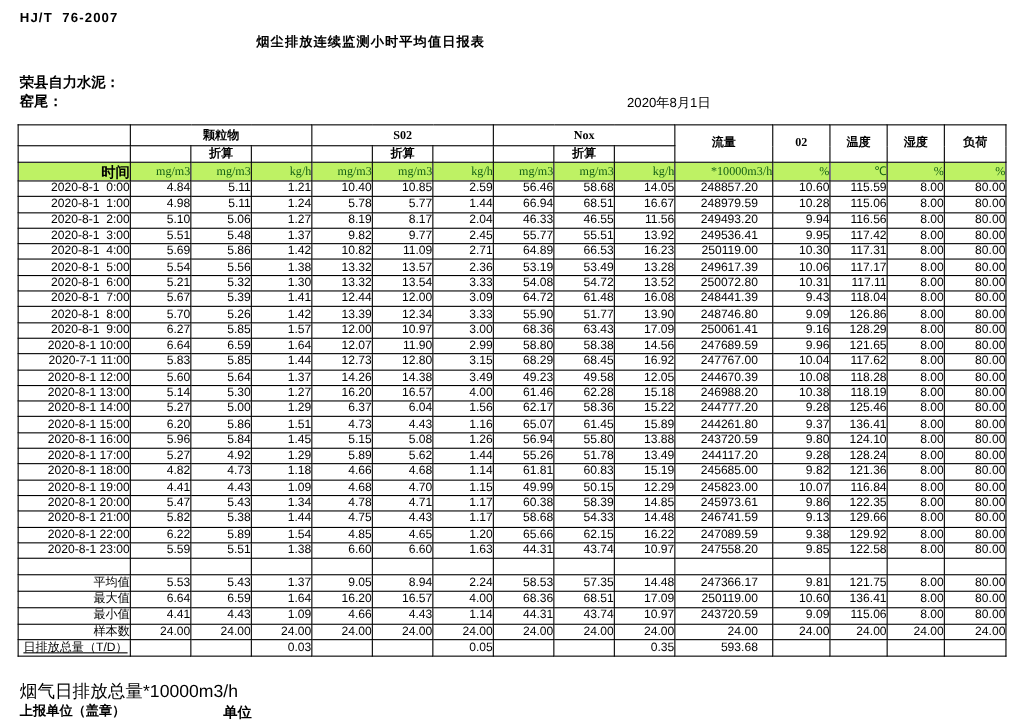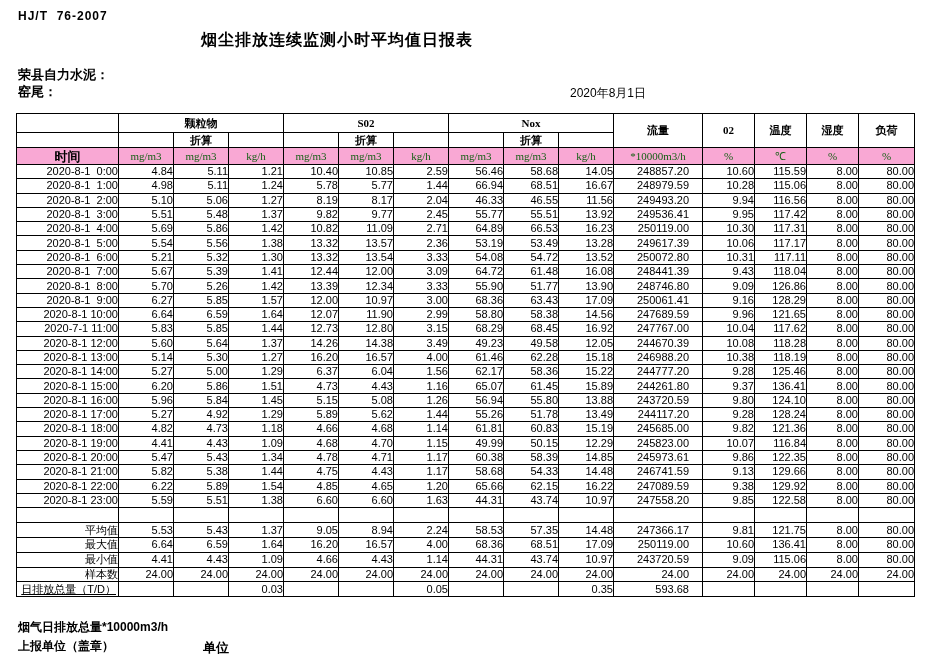--- a/index.html
+++ b/index.html
@@ -2,44 +2,44 @@
 <html><head>
 <meta charset="utf-8">
 <style>
   html,body{margin:0;padding:0;}
   body{
     width:934px;height:658px;position:relative;background:#ffffff;color:#000;
     font-family:"Liberation Sans",sans-serif;overflow:hidden;
   }
   .abs{position:absolute;white-space:pre;}
   .std-code{left:18px;top:9px;font-size:12px;font-weight:bold;letter-spacing:1px;}
-  .main-title{left:0;top:30px;width:674px;text-align:center;font-size:16px;font-weight:bold;letter-spacing:1px;}
+  .main-title{left:0;top:30px;width:674px;text-align:center;font-size:12px;font-weight:bold;letter-spacing:1px;}
   .company{left:18px;top:66px;font-size:13px;font-weight:bold;}
   .location{left:18px;top:83px;font-size:13px;font-weight:bold;}
   .report-date{left:570px;top:85px;font-size:12px;}
-  .foot-note{left:18px;top:619px;font-size:12px;font-weight:bold;}
+  .foot-note{left:18px;top:619px;font-size:16px;font-weight:normal;}
   .foot-report{left:18px;top:638px;font-size:12px;font-weight:bold;}
   .foot-unit{left:203px;top:639px;font-size:13px;font-weight:bold;}
 
   table.report{
     position:absolute;left:16px;top:113px;border-collapse:collapse;table-layout:fixed;
   }
   table.report td{
     border:1px solid #000;padding:0;font-size:11px;line-height:1;
     overflow:hidden;vertical-align:middle;
   }
   tr.h1{height:19px;}
   tr.h2{height:15px;}
   tr.units-row{height:17px;}
   tr.data-row{height:14.3px;}
   tr.spacer-row{height:15px;}
   tr.summary-row{height:14.8px;padding-left:12px;}
   td.grp{text-align:center;font-weight:bold;font-size:12px;font-family:"Liberation Serif","Liberation Sans",serif;}
   tr.units-row td{
-    background:#f9a8d4;color:#156015;text-align:center;
+    background:#bef264;color:#156015;text-align:right;
     font-family:"Liberation Serif",serif;font-size:11px;
   }
   tr.units-row td.time-hd{color:#000;font-weight:bold;font-size:13px;font-family:"Liberation Sans",sans-serif;}
   td.time{ text-align:right;padding-right:6px;white-space:pre;}
   td.num{ text-align:right;padding-right:8px;}
   table.report td:nth-child(11).num{padding-right:13px;}
   td.sumlabel{text-align:right;padding-right:2px;font-size:12px;white-space:nowrap;}
   td.total-label{overflow:visible;position:relative;}
   td.total-label span{
     position:absolute;right:2px;top:2px;text-decoration:underline;white-space:nowrap;

